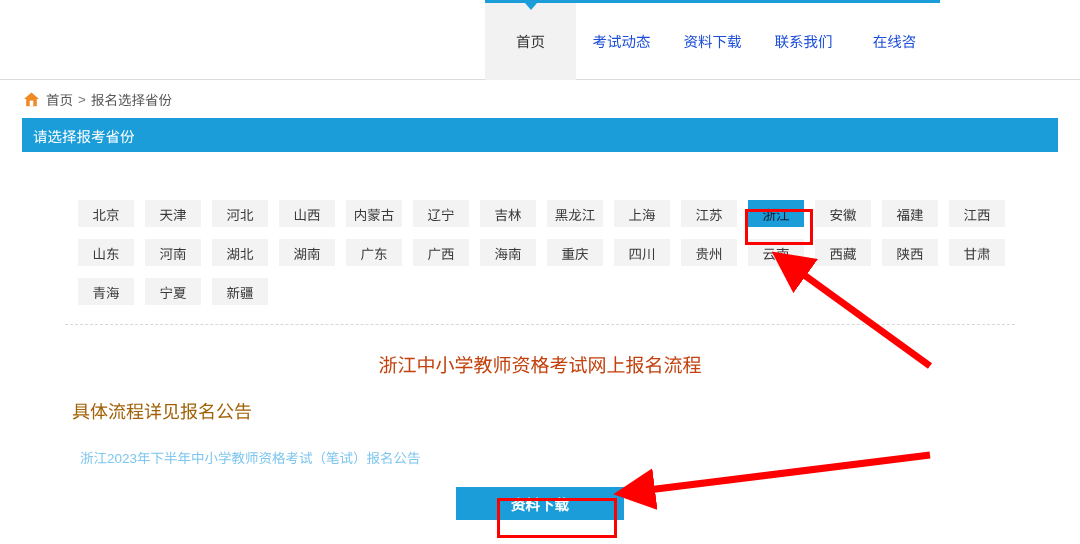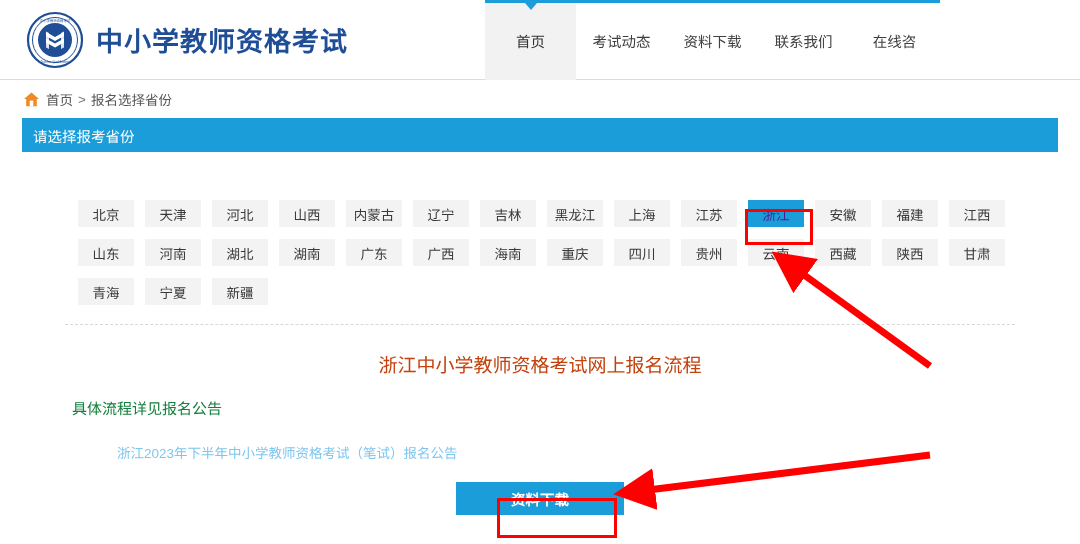--- a/index.html
+++ b/index.html
@@ -56,21 +56,21 @@
     align-items: stretch;
   }
   .nav-item {
     position: relative;
     min-width: 91px;
     padding: 0 8px;
     display: flex;
     align-items: center;
     justify-content: center;
     font-size: 14.5px;
-    color: #404040;
+    color: #1d4ed8;
     cursor: pointer;
     white-space: nowrap;
   }
   .nav-item.is-active {
     background: #f2f2f2;
     color: #333333;
   }
   .nav-item.is-active::before {
     content: "";
     position: absolute;
@@ -154,44 +154,44 @@
     font-size: 13.5px;
     font-family: inherit;
     display: flex;
     align-items: center;
     justify-content: center;
     cursor: pointer;
     white-space: nowrap;
   }
   .province-btn.is-selected {
     background: #1b9dd9;
-    color: #4c1d95;
+    color: #0f172a;
     text-align: right;
   }
 
   .divider-dashed {
     margin: 19px 65px 0 65px;
     border-top: 1px dashed #d8d8d8;
   }
 
   
   .flow-title {
     text-align: center;
     color: #c2410c;
     font-size: 19px;
     padding-top: 25px;
   }
   .flow-note {
     padding: 20px 0 0 72px;
-    font-size: 15px;
-    color: #15803d;
+    font-size: 18px;
+    color: #a16207;
   }
   .announce-link {
     display: block;
-    padding: 24px 0 0 117px;
+    padding: 24px 0 0 80px;
     font-size: 13.5px;
     color: #7ec6ef;
     text-decoration: none;
     cursor: pointer;
   }
   .login-wrap {
     display: flex;
     justify-content: center;
     padding-top: 20px;
   }
@@ -223,36 +223,20 @@
     border: 3px solid #ff0000;
   }
   .annot-box.prov { left: 745px; top: 209px; width: 68px; height: 36px; }
   .annot-box.login { left: 497px; top: 498px; width: 120px; height: 40px; }
   .annot-arrow { position: absolute; }
 </style>
 </head>
 <body>
 
 <header class="site-header">
-  <div class="brand">
-    <span class="logo-emblem">
-      <svg viewBox="0 0 58 58" width="58" height="58" aria-hidden="true">
-        <circle cx="29" cy="29" r="27" fill="#ffffff" stroke="#1f4e96" stroke-width="2.2"></circle>
-        <circle cx="29" cy="29" r="22.5" fill="#ffffff" stroke="#1f4e96" stroke-width="1"></circle>
-        <circle cx="29" cy="29" r="17" fill="#1f4e96"></circle>
-        <path d="M20 21 L29 26 L38 21 L38 25 L29 30 L20 25 Z" fill="#ffffff"></path>
-        <path d="M20 27.5 L29 32.5 L38 27.5 L38 31.5 L29 36.5 L20 31.5 Z" fill="#ffffff"></path>
-        <path d="M20 20.5 L20 36.5 L23 38 L23 22 Z" fill="#ffffff" opacity="0.85"></path>
-        <path d="M38 20.5 L38 36.5 L35 38 L35 22 Z" fill="#ffffff" opacity="0.85"></path>
-        <text x="29" y="10.5" font-size="3.4" fill="#1f4e96" text-anchor="middle" font-family="'Liberation Sans',sans-serif">中小学教师资格考试</text>
-        <text x="29" y="51.5" font-size="3.1" fill="#1f4e96" text-anchor="middle" font-family="'Liberation Sans',sans-serif">Teacher Qualification</text>
-      </svg>
-    </span>
-    <span class="brand-title">中小学教师资格考试</span>
-  </div>
 
   <nav class="main-nav">
     <div class="nav-item is-active">
       <span>首页</span>
     </div>
     <div class="nav-item">
       <span class="nav-underline"></span>
       <span>考试动态</span>
     </div>
     <div class="nav-item">

